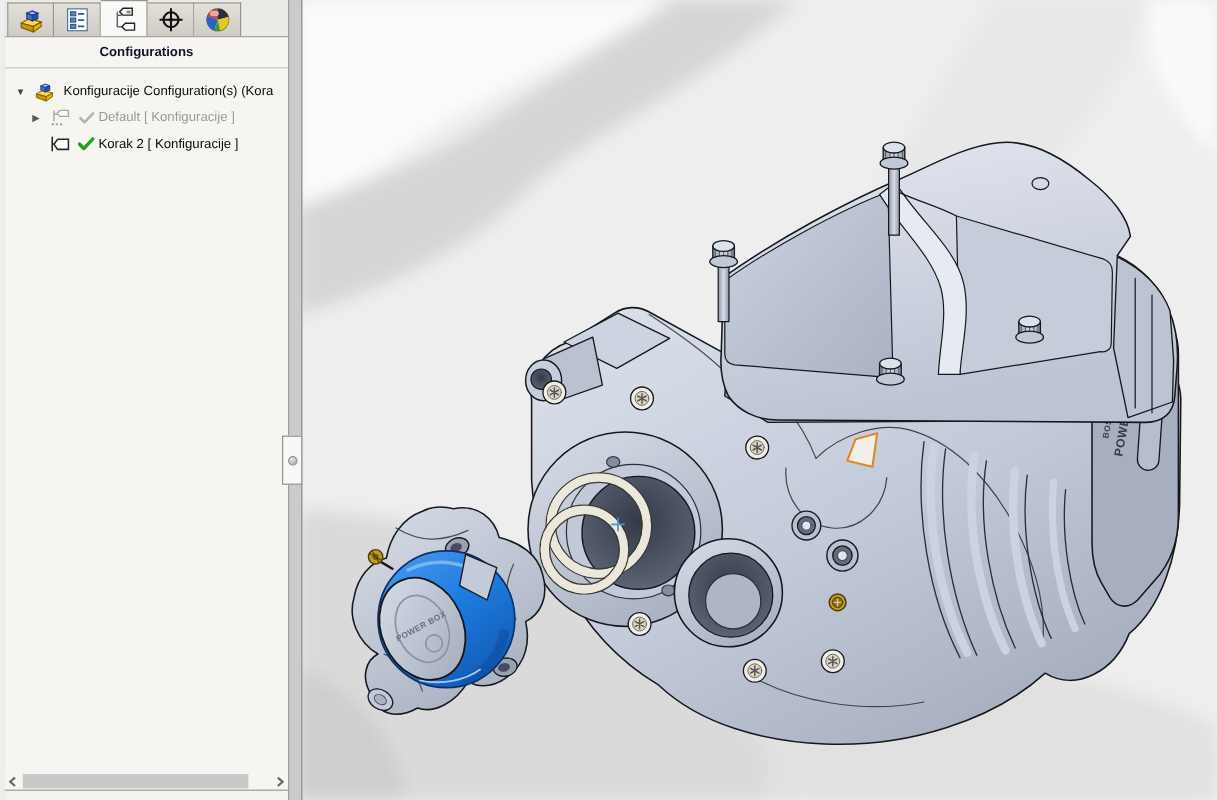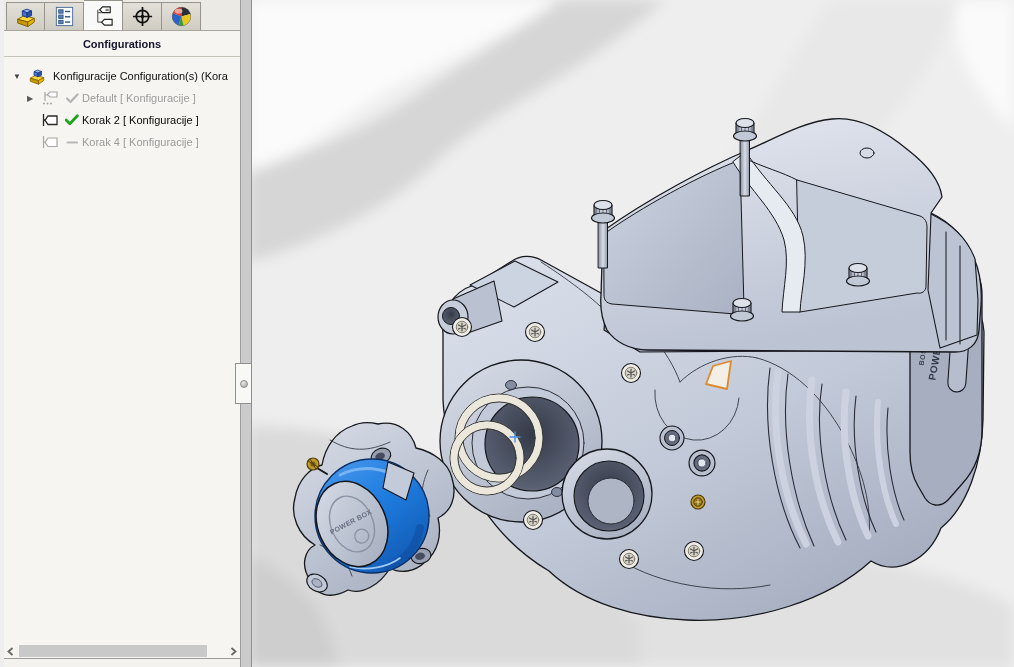--- a/index.html
+++ b/index.html
@@ -383,35 +383,20 @@
         </span>
         <span class="mark">
           <svg width="14" height="12" viewBox="0 0 13 11">
                 <polyline points="1,5.5 4.5,9 11.5,1.5" fill="none" stroke="#1ea31e" stroke-width="2.6" stroke-linecap="round" stroke-linejoin="round"></polyline>
               </svg>
         </span>
         <span class="tlabel active">Korak 2 [ Konfiguracije ]</span>
       </div>
 
 
-      <div class="trow child">
-        <span class="expander"></span>
-        <span class="ticon">
-          <svg width="18" height="16" viewBox="0 0 18 16">
-            <path d="M2.5 2 v12 M2.5 8 h3.5" fill="none" stroke="#a8a8a8" stroke-width="1.2"></path>
-            <path d="M7 4 h9 v8.5 h-9 l-3 -4.2 z" fill="#fff" stroke="#a8a8a8" stroke-width="1.2"></path>
-          </svg>
-        </span>
-        <span class="mark">
-          <svg width="13" height="11" viewBox="0 0 13 11">
-                <line x1="1.5" y1="5.5" x2="11" y2="5.5" stroke="#b8b8b8" stroke-width="2.2" stroke-linecap="round"></line>
-              </svg>
-        </span>
-        <span class="tlabel">Korak 4 [ Konfiguracije ]</span>
-      </div>
 
     </div>
 
     <div class="hscroll">
       <div class="hs-btn">
         <svg width="7" height="9" viewBox="0 0 7 9">
               <polyline points="5.5,1 1.5,4.5 5.5,8" fill="none" stroke="#666" stroke-width="1.8"></polyline>
             </svg>
       </div>
       <div class="hs-track">

